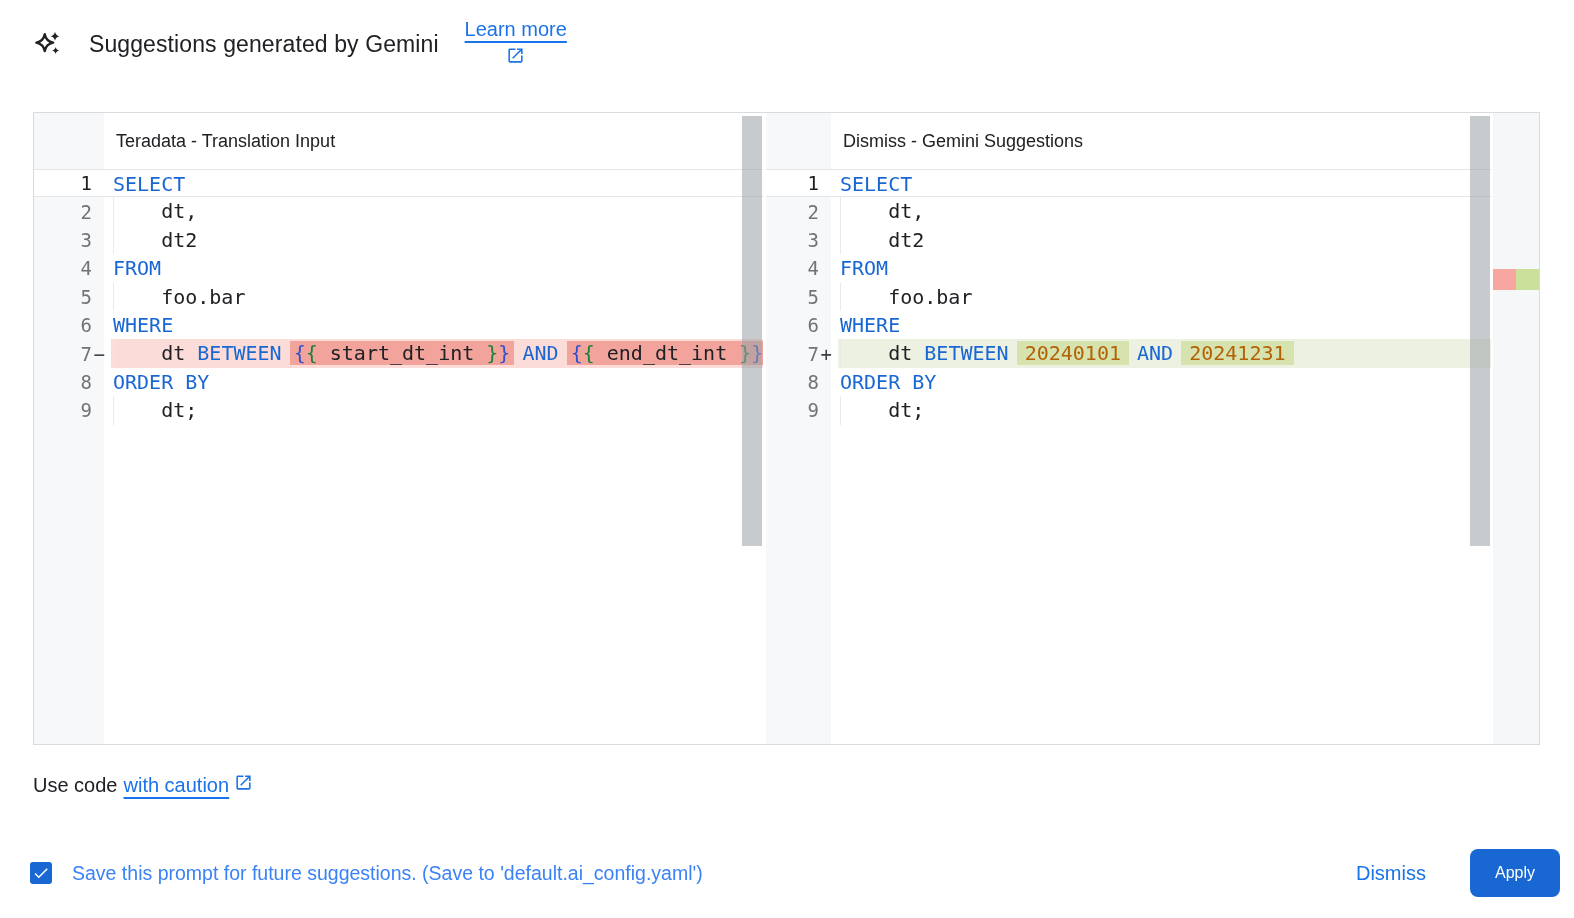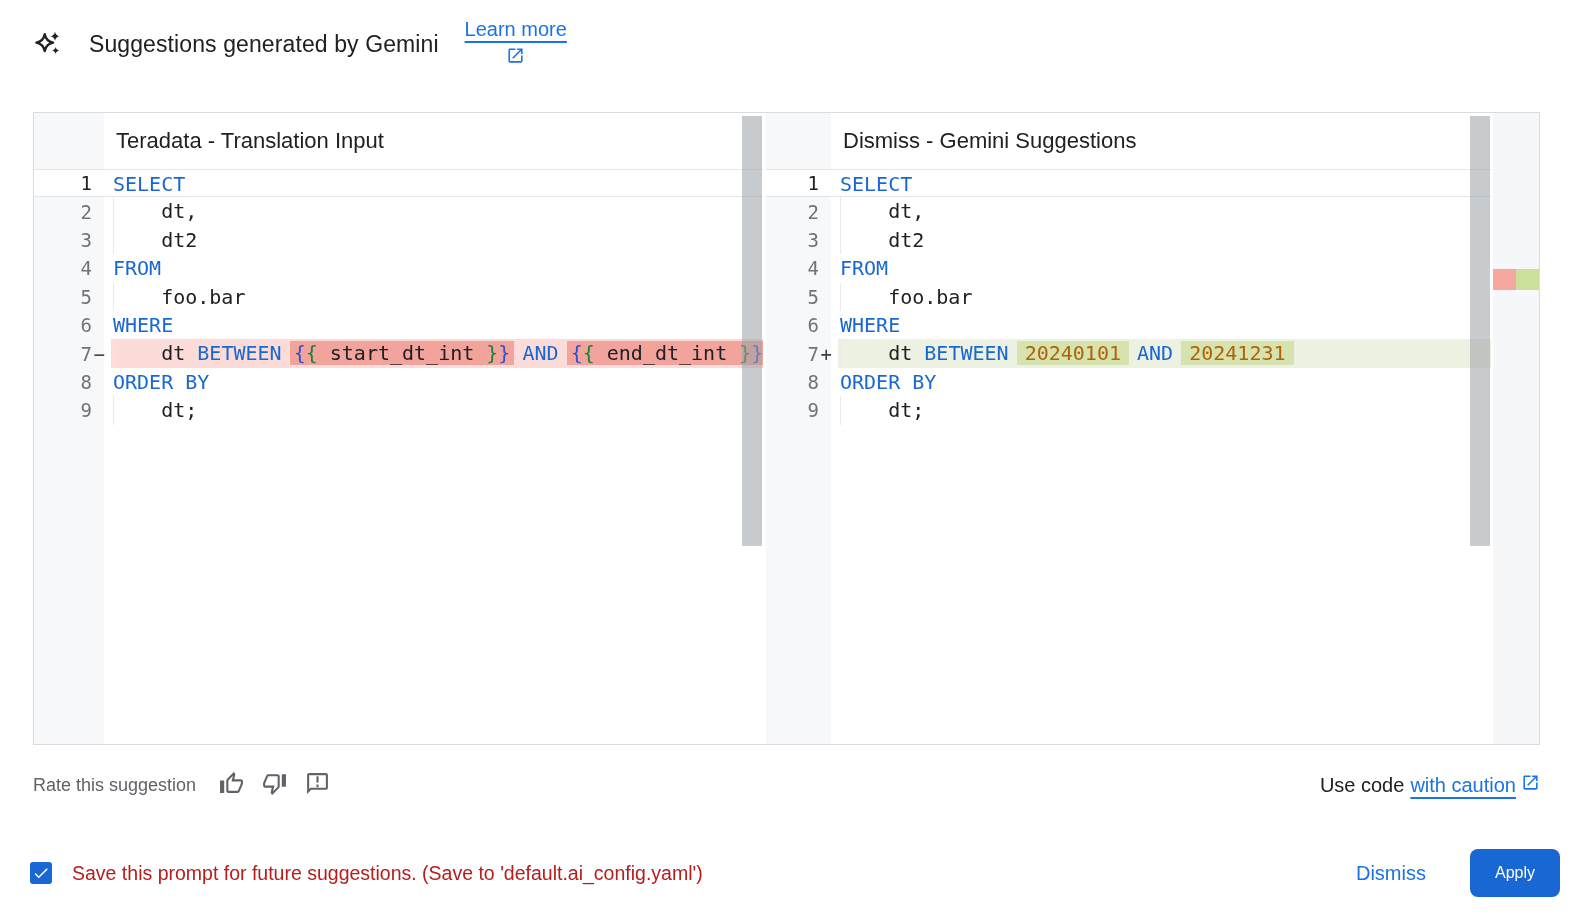--- a/index.html
+++ b/index.html
@@ -69,21 +69,21 @@
   .ln .mark {
     position: absolute; right: -1px; top: 0; height: 100%;
     display: flex; align-items: center;
     color: #3c4043;
   }
 
   .titlecell {
     flex: 1; background: #fff;
     display: flex; align-items: center;
     padding-left: 12px;
-    font-size: 22px; color: #202124;
+    font-size: 18px; color: #202124;
   }
 
   .code {
     flex: 1; background: #fff;
     font-family: "DejaVu Sans Mono", "Liberation Mono", monospace;
     font-size: 20px; line-height: 28.4px;
     white-space: pre;
     padding-left: 2px;
     position: relative;
     overflow: hidden;
@@ -157,21 +157,21 @@
   .save-group { display: flex; align-items: center; gap: 20px; cursor: pointer; }
   .checkbox {
     width: 22px; height: 22px; border-radius: 3px;
     border: 2px solid #5f6368; background: #fff;
     display: flex; align-items: center; justify-content: center;
     flex: none;
   }
   .checkbox.checked { background: var(--primary-button-blue, #1967d2); border-color: var(--primary-button-blue, #1967d2); }
   .checkbox svg { display: none; }
   .checkbox.checked svg { display: block; }
-  .save-label { font-size: 19.5px; color: #b91c1c; }
+  .save-label { font-size: 19.5px; color: #3b82f6; }
 
   .actions { display: flex; align-items: center; gap: 26px; }
   .btn-text {
     background: none; border: none; cursor: pointer;
     color: var(--accent-blue, #1a73e8);
     font-family: inherit; font-size: 20px; font-weight: 500;
     padding: 10px 18px;
   }
   .btn-primary {
     background: var(--primary-button-blue, #1967d2);
@@ -336,47 +336,20 @@
         <div class="marker">
           <span class="m-removed"></span>
           <span class="m-added"></span>
         </div>
       </div>
     </section>
 
   </div>
 
   <div class="rate-row">
-    <div class="rate-left">
-      <span class="rate-label">Rate this suggestion</span>
-      <div class="rate-icons">
-        <button class="icon-btn" aria-label="thumb up">
-          <span>
-            <svg viewBox="0 0 24 24" width="25" height="25">
-              <path d="M9 21h9c.83 0 1.54-.5 1.84-1.22l3.02-7.05c.09-.23.14-.47.14-.73v-2c0-1.1-.9-2-2-2h-6.31l.95-4.57.03-.32c0-.41-.17-.79-.44-1.06L14.17 1 7.58 7.59C7.22 7.95 7 8.45 7 9v10c0 1.1.9 2 2 2zM9 9l4.34-4.34L12 10h9v2l-3 7H9V9zM1 9h4v12H1z"></path>
-            </svg>
-          </span>
-        </button>
-        <button class="icon-btn" aria-label="thumb down">
-          <span>
-            <svg viewBox="0 0 24 24" width="25" height="25">
-              <path d="M15 3H6c-.83 0-1.54.5-1.84 1.22l-3.02 7.05c-.09.23-.14.47-.14.73v2c0 1.1.9 2 2 2h6.31l-.95 4.57-.03.32c0 .41.17.79.44 1.06L9.83 23l6.59-6.59c.36-.36.58-.86.58-1.41V5c0-1.1-.9-2-2-2zm0 12.17l-4.34 4.34L12 14H3v-2l3-7h9v10.17zM19 3h4v12h-4z"></path>
-            </svg>
-          </span>
-        </button>
-        <button class="icon-btn" aria-label="send feedback">
-          <span>
-            <svg viewBox="0 0 24 24" width="25" height="25">
-              <path d="M20 2H4c-1.1 0-2 .9-2 2v18l4-4h14c1.1 0 2-.9 2-2V4c0-1.1-.9-2-2-2zm0 14H5.17L4 17.17V4h16v12z"></path>
-              <path d="M11 5h2v6h-2zM11 13h2v2.5h-2z"></path>
-            </svg>
-          </span>
-        </button>
-      </div>
-    </div>
     <div class="use-code">
       <span>Use code</span>
       <a class="caution-link">
         <span>with caution</span>
         <span>
           <svg viewBox="0 0 24 24" width="19" height="19" fill="#1a73e8">
             <path d="M19 19H5V5h7V3H5c-1.11 0-2 .9-2 2v14c0 1.1.89 2 2 2h14c1.1 0 2-.9 2-2v-7h-2v7zM14 3v2h3.59l-9.83 9.83 1.41 1.41L19 6.41V10h2V3h-7z"></path>
           </svg>
         </span>
       </a>

